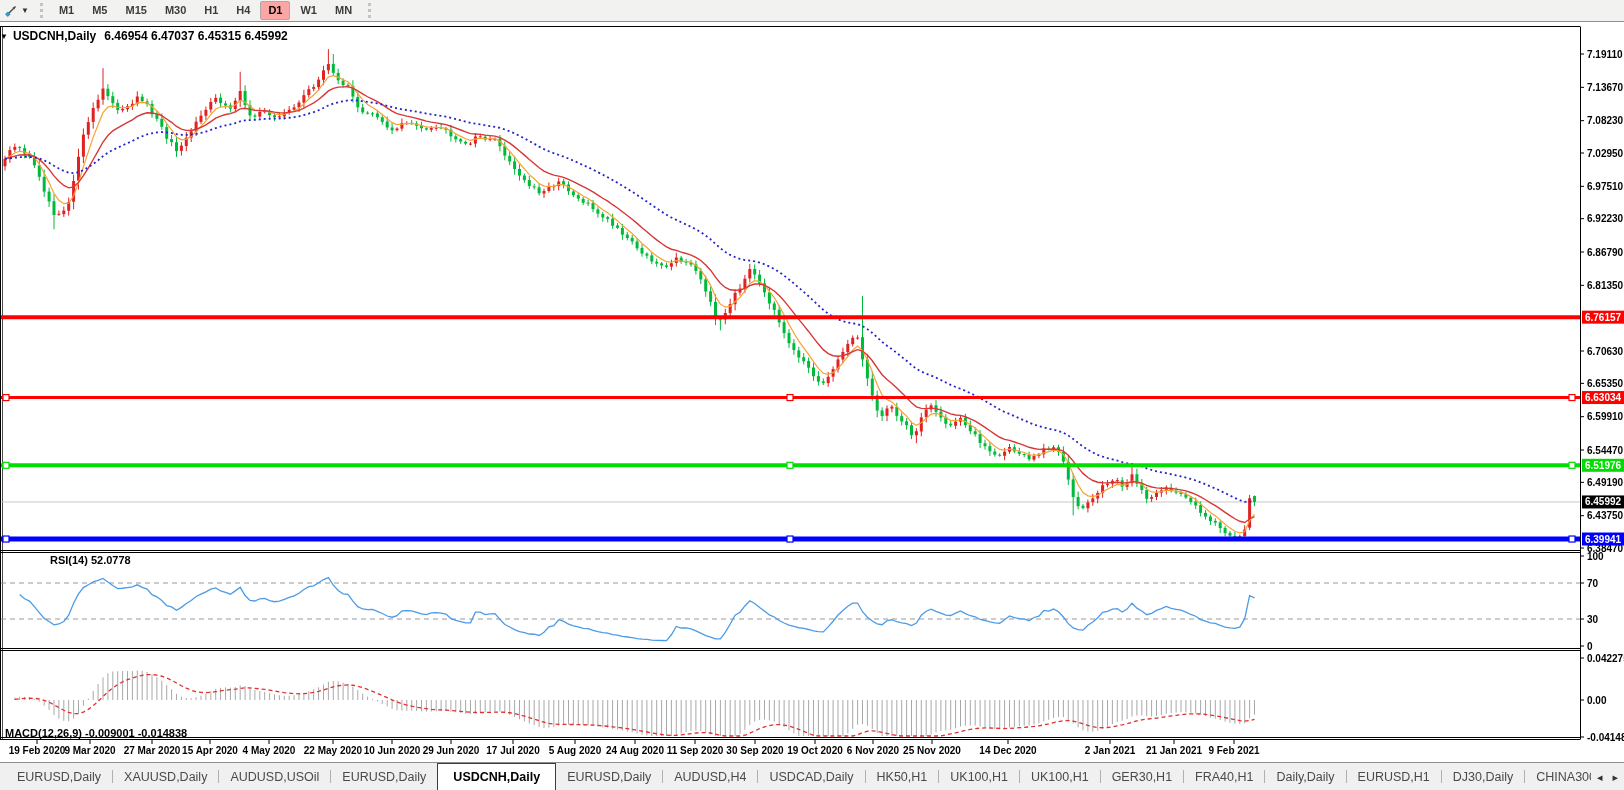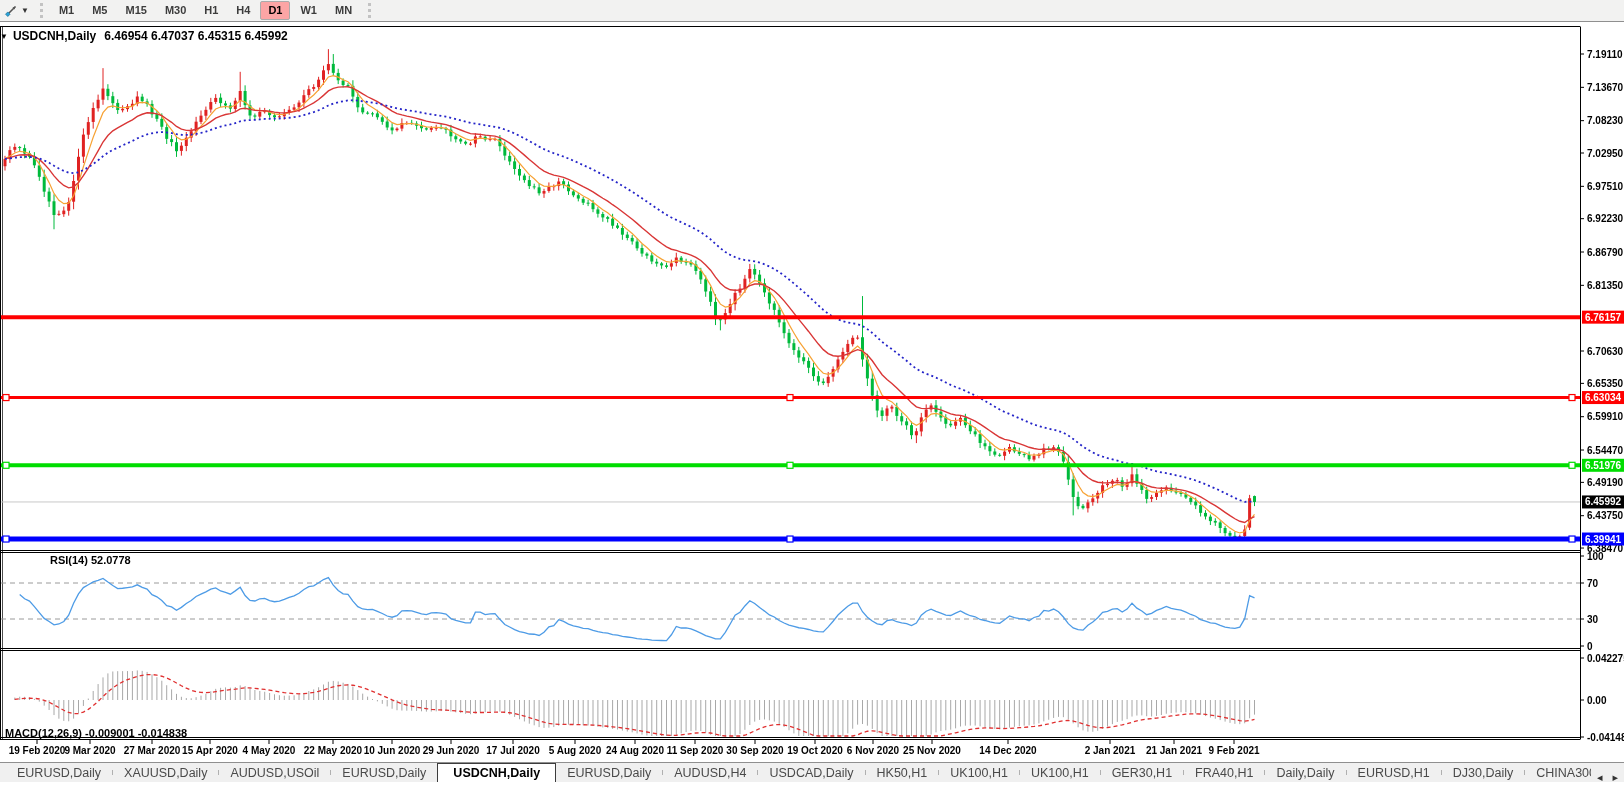--- a/index.html
+++ b/index.html
@@ -14,21 +14,21 @@
   
   .chart-window{position:absolute;left:0;top:22px;width:1624px;height:740px;background:#fff;}
   .chart-window svg{position:absolute;left:0;top:0;}
   .chart-title{position:absolute;left:0;top:7px;font-size:12px;font-weight:700;color:#000;white-space:nowrap;}
   .chart-title .caret{font-size:8px;vertical-align:1px;margin-right:5px;}
   .chart-title .ohlc{margin-left:8px;}
   .panel-label{position:absolute;left:5px;font-size:11px;font-weight:700;color:#000;white-space:nowrap;}
   #rsi-label{top:532px;margin-left:45px;}
   #macd-label{top:665px;margin-top:40px;}
   
-  .tabbar{position:absolute;left:0;top:762px;width:1624px;height:20px;background:#f0f0f0;border-top:1px solid #8f8f8f;box-sizing:border-box;display:flex;align-items:stretch;overflow:hidden;padding-left:6px;}
+  .tabbar{position:absolute;left:0;top:762px;width:1624px;height:28px;background:#f0f0f0;border-top:1px solid #8f8f8f;box-sizing:border-box;display:flex;align-items:stretch;overflow:hidden;padding-left:6px;}
   .tab{display:flex;align-items:center;padding:0 11px;font-size:12.5px;color:#4a4a4a;white-space:nowrap;cursor:default;user-select:none;}
   .tab.active{background:#fff;border:1px solid #3c3c3c;border-bottom:none;font-weight:700;color:#000;padding:0 15px;}
   .tab-sep{width:1px;background:#b0b0b0;margin:7px 0;}
   .tab-arrows{position:absolute;right:0;top:1px;height:27px;display:flex;align-items:center;background:#f0f0f0;padding:0 6px;gap:10px;}
   .arrow-btn{font-size:11px;color:#333;line-height:1;cursor:default;}
 </style>
 </head>
 <body>
 
 <div class="toolbar">

